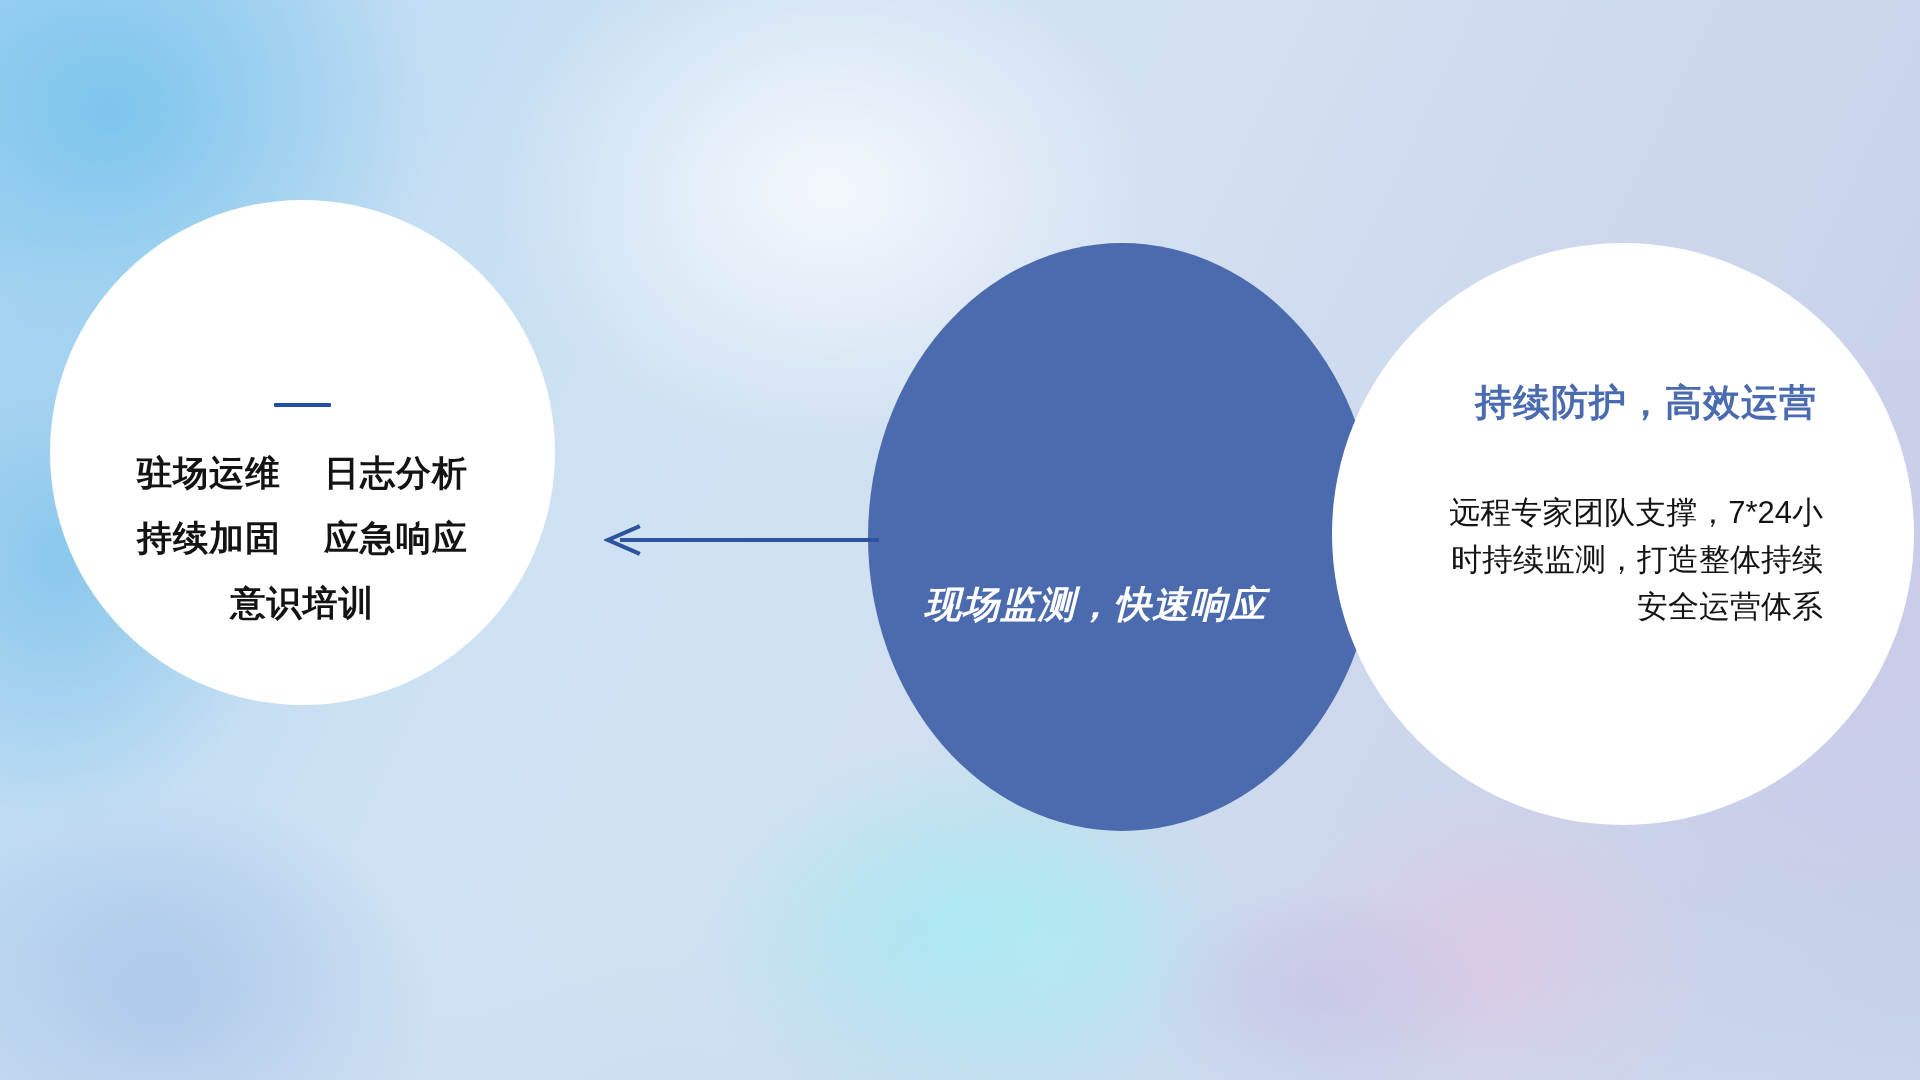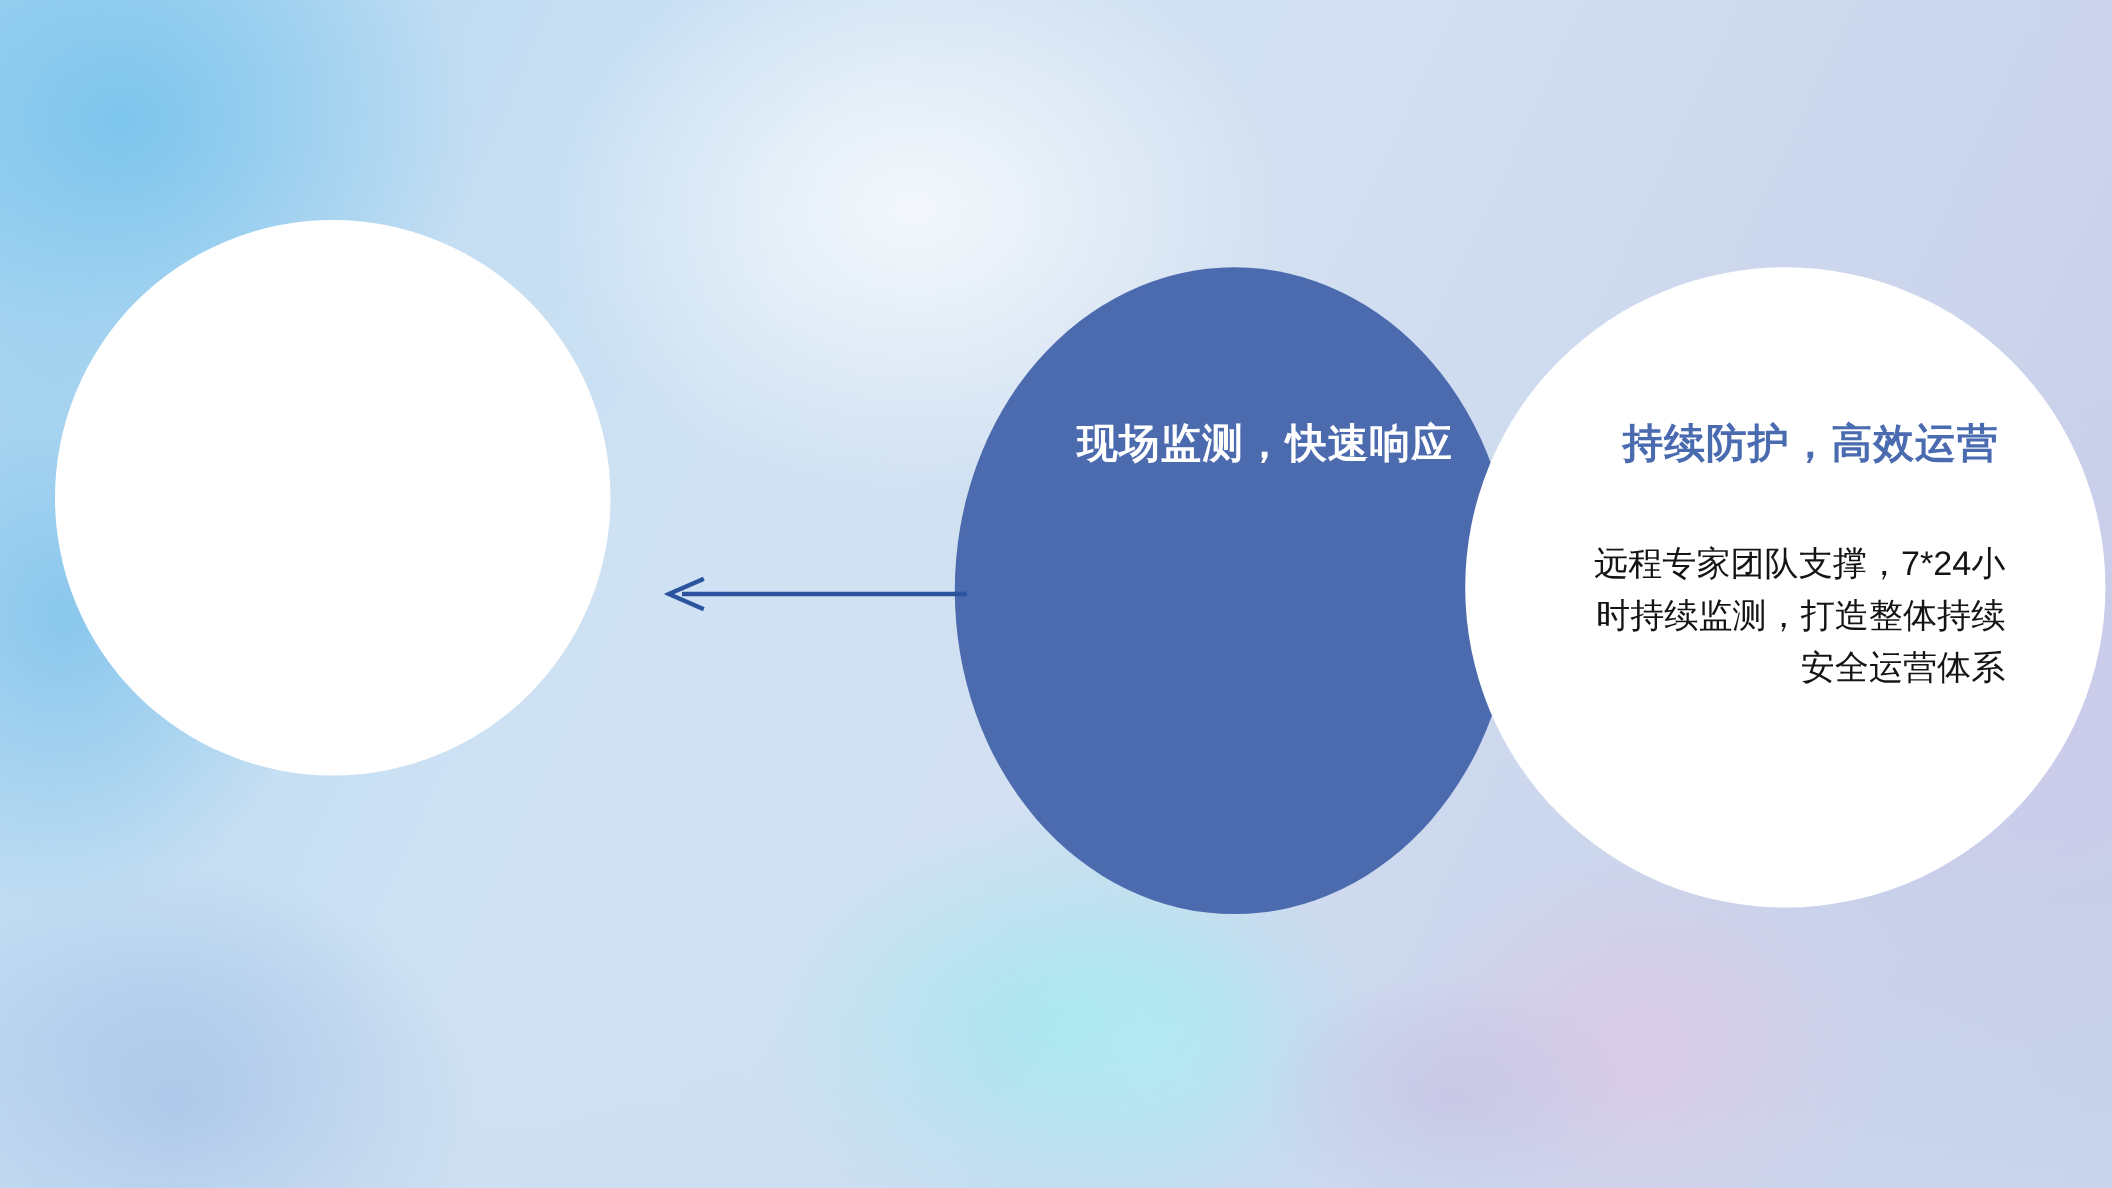--- a/index.html
+++ b/index.html
@@ -111,22 +111,23 @@
   }
 
   
   #middle-content {
     position: absolute;
     left: 868px;
     top: 243px;
     width: 508px;
     height: 588px;
     display: flex;
-    flex-direction: column;
+    flex-direction: row;
     align-items: center;
+    font-style: italic;
   }
   #middle-title {
     color: #ffffff;
     font-weight: bold;
     font-size: 37px;
     letter-spacing: 1px;
     margin-top: 135px;
     white-space: nowrap;
     margin-left: 56px;
   }
@@ -189,20 +190,26 @@
 
   <div class="circle" id="circle-right"></div>
 
   <div class="circle" id="circle-left"></div>
 
   <svg id="arrow" viewBox="0 0 275 32" xmlns="http://www.w3.org/2000/svg">
     <line x1="16" y1="16" x2="275" y2="16" stroke="#2b539e" stroke-width="4"></line>
     <polyline points="34,3 4,16 34,29" fill="none" stroke="#2b539e" stroke-width="4" stroke-linecap="square" stroke-linejoin="miter"></polyline>
   </svg>
 
+  <div id="left-content">
+    <div id="left-rule"></div>
+    <div class="left-line l1">驻场运维    日志分析</div>
+    <div class="left-line l2">持续加固    应急响应</div>
+    <div class="left-line l3">意识培训</div>
+  </div>
 
   <div id="middle-content">
     <div id="middle-title">现场监测，快速响应</div>
   </div>
 
   <div id="right-content">
     <div id="right-title">持续防护，高效运营</div>
     <div id="right-body">远程专家团队支撑，7*24小时持续监测，打造整体持续安全运营体系</div>
   </div>
 

